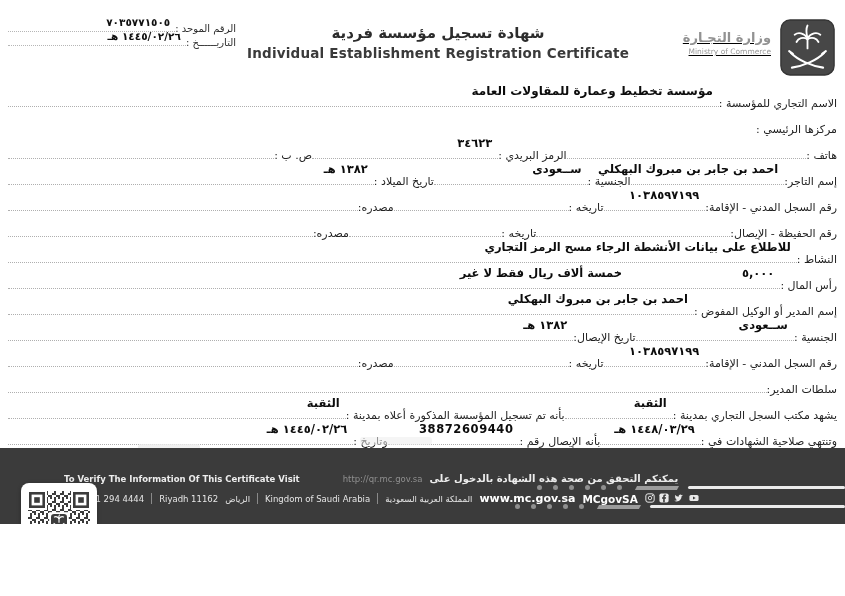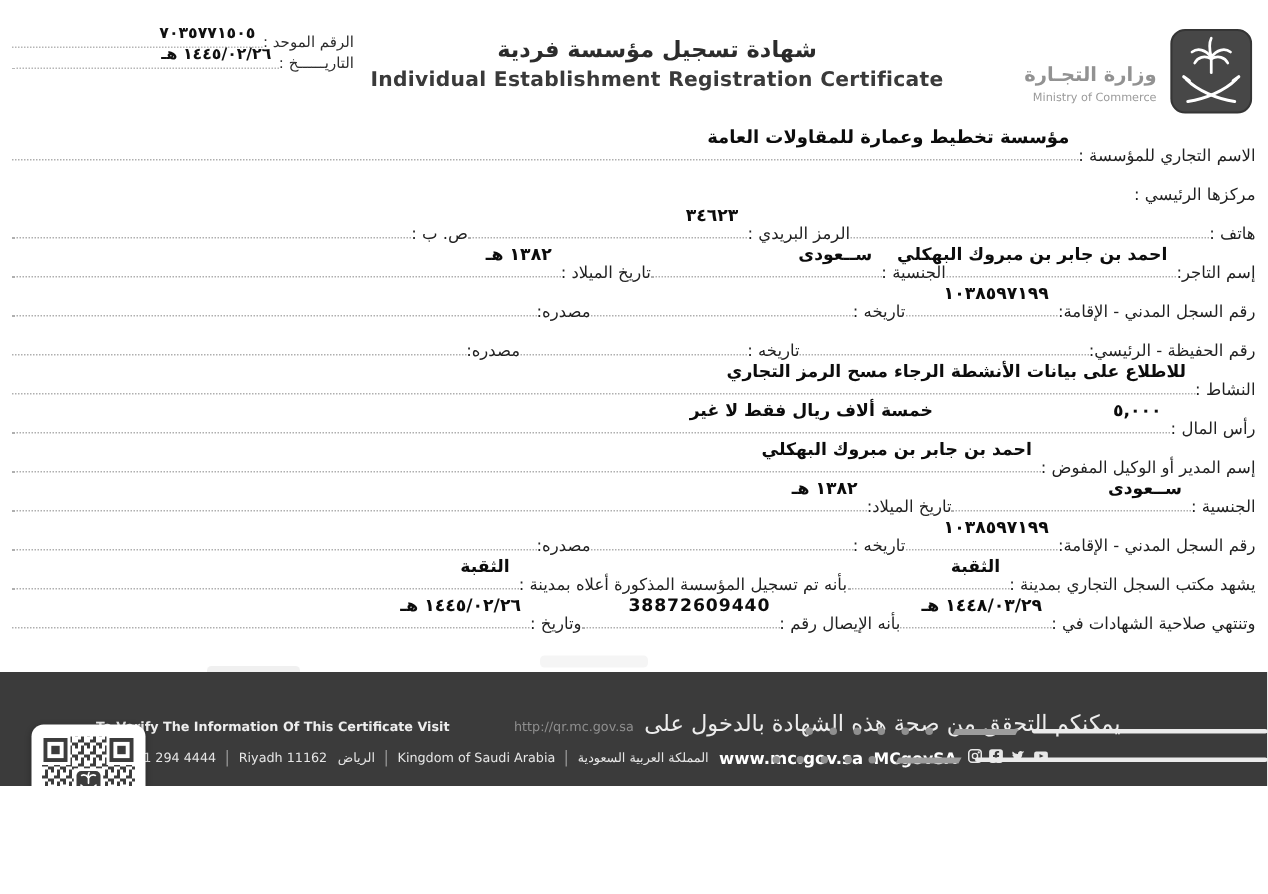--- a/index.html
+++ b/index.html
@@ -10,21 +10,21 @@
   
   .topbar { display:flex; align-items:flex-start; padding:16px 10px 0 8px; height:88px; }
   .refs { width:228px; direction:rtl; padding-top:4px; }
   .ref-row { display:flex; align-items:flex-end; height:14px; font-size:10px; }
   .ref-label { color:#2e2e2e; white-space:nowrap; line-height:1.1; }
   .ref-fill { flex:1; border-bottom:1px dotted #b6b6b6; margin-bottom:2px; display:flex; min-width:10px; height:8px; align-items:flex-end; }
   .ref-val { font-weight:700; font-size:10.5px; color:#101010; letter-spacing:.6px; transform:translateY(-3px); margin-right:5px; white-space:nowrap; }
   .titles { flex:1; text-align:center; padding-top:8px; }
   .title-ar { font-size:15px; font-weight:700; color:#2c2c2c; direction:rtl; }
   .title-en { font-size:13.5px; font-weight:700; color:#3a3a3a; margin-top:3px; letter-spacing:.2px; }
-  .brand { width:195px; display:flex; justify-content:flex-end; align-items:center; gap:9px; padding-top:2px; }
+  .brand { width:195px; display:flex; justify-content:flex-end; align-items:flex-start; gap:9px; padding-top:2px;text-decoration:underline; }
   .brand-text { text-align:right; padding-top:12px; }
   .ministry-ar { font-size:13px; font-weight:700; color:#929292; direction:rtl; }
   .ministry-en { font-size:7.5px; color:#9a9a9a; margin-top:2px; }
 
   
   .fields { position:absolute; top:84px; right:8px; left:8px; direction:rtl; }
   .row { display:flex; align-items:flex-end; height:26px; }
   .lbl { font-size:11px; color:#222; white-space:nowrap; line-height:1.1; }
   .fill { flex:1; border-bottom:1.2px dotted #afafaf; margin:0 0 3px 0; display:flex; min-width:12px; height:10px; align-items:flex-end; }
   .val { font-weight:700; font-size:11.5px; color:#0c0c0c; white-space:nowrap; transform:translateY(-8px); margin-right:6px; }
@@ -46,21 +46,21 @@
   
   .qr { position:absolute; left:21px; top:483px; width:76px; height:78px; background:#fff;
     border-radius:8px; box-shadow:0 1px 4px rgba(0,0,0,.3); padding:5px; z-index:5; }
 
   
   .footer { position:absolute; left:0; right:0; bottom:0; height:76px; background:#3b3b3b; }
   .f-text { position:absolute; left:64px; top:25px; }
   .f1 { display:flex; align-items:baseline; gap:7px; }
   .f1-en { font-size:8.5px; font-weight:600; color:#ededed; }
   .f1-url { font-size:8.5px; color:#8f8f8f;margin-left:36px; }
-  .f1-ar { font-size:15px; font-weight:400; color:#ededed; direction:rtl; }
+  .f1-ar { font-size:10px; font-weight:700; color:#ededed; direction:rtl; }
   .f2 { display:flex; align-items:center; gap:7px; margin-top:8px; }
   .f2 span { font-size:8.5px; color:#e6e6e6; white-space:nowrap; }
   .f2 .ar { direction:rtl; }
   .f2 .big { font-size:11px; font-weight:700; color:#fff; }
   .f2 .handle { font-size:10.5px; font-weight:700; color:#fff; }
   .pipe { width:1px; height:11px; background:#8a8a8a; display:inline-block; }
   .social { display:flex; gap:4px; align-items:center; }
   .deco { position:absolute; left:505px; right:0; top:30px; }
   .deco-row { display:flex; align-items:center; height:19px; }
   .deco-dots { display:flex; gap:11px; }
@@ -175,21 +175,21 @@
       <span class="fill f05">
           <b class="val"></b>
         </span>
       <span class="lbl">مصدره:</span>
       <span class="fill f11">
           <b class="val"></b>
         </span>
     </div>
 
     <div class="row">
-      <span class="lbl">رقم الحفيظة - الرئيسي:</span>
+      <span class="lbl">رقم الحفيظة - الإيصال:</span>
       <span class="fill f07">
           <b class="val"></b>
         </span>
       <span class="lbl">تاريخه :</span>
       <span class="fill f05">
           <b class="val"></b>
         </span>
       <span class="lbl">مصدره:</span>
       <span class="fill f11">
           <b class="val"></b>
@@ -216,41 +216,47 @@
       <span class="fill">
           <b class="val">احمد بن جابر بن مبروك البهكلي</b>
         </span>
     </div>
 
     <div class="row">
       <span class="lbl">الجنسية :</span>
       <span class="fill f04">
           <b class="val">ســعودى</b>
         </span>
-      <span class="lbl">تاريخ الميلاد:</span>
+      <span class="lbl">تاريخ الإيصال:</span>
       <span class="fill f15">
           <b class="val num">١٣٨٢ هـ</b>
         </span>
     </div>
 
     <div class="row">
       <span class="lbl">رقم السجل المدني - الإقامة:</span>
       <span class="fill f03">
           <b class="val num">١٠٣٨٥٩٧١٩٩</b>
         </span>
       <span class="lbl">تاريخه :</span>
       <span class="fill f05">
           <b class="val"></b>
         </span>
       <span class="lbl">مصدره:</span>
       <span class="fill f11">
           <b class="val"></b>
         </span>
     </div>
 
+    <div class="row">
+      <span class="lbl">سلطات المدير:</span>
+      <span class="fill">
+          <b class="val"></b>
+        </span>
+    </div>
 
     <div class="row">
       <span class="lbl">يشهد مكتب السجل التجاري بمدينة :</span>
       <span class="fill f03">
           <b class="val">الثقبة</b>
         </span>
       <span class="lbl">بأنه تم تسجيل المؤسسة المذكورة أعلاه بمدينة :</span>
       <span class="fill">
           <b class="val">الثقبة</b>
         </span>

